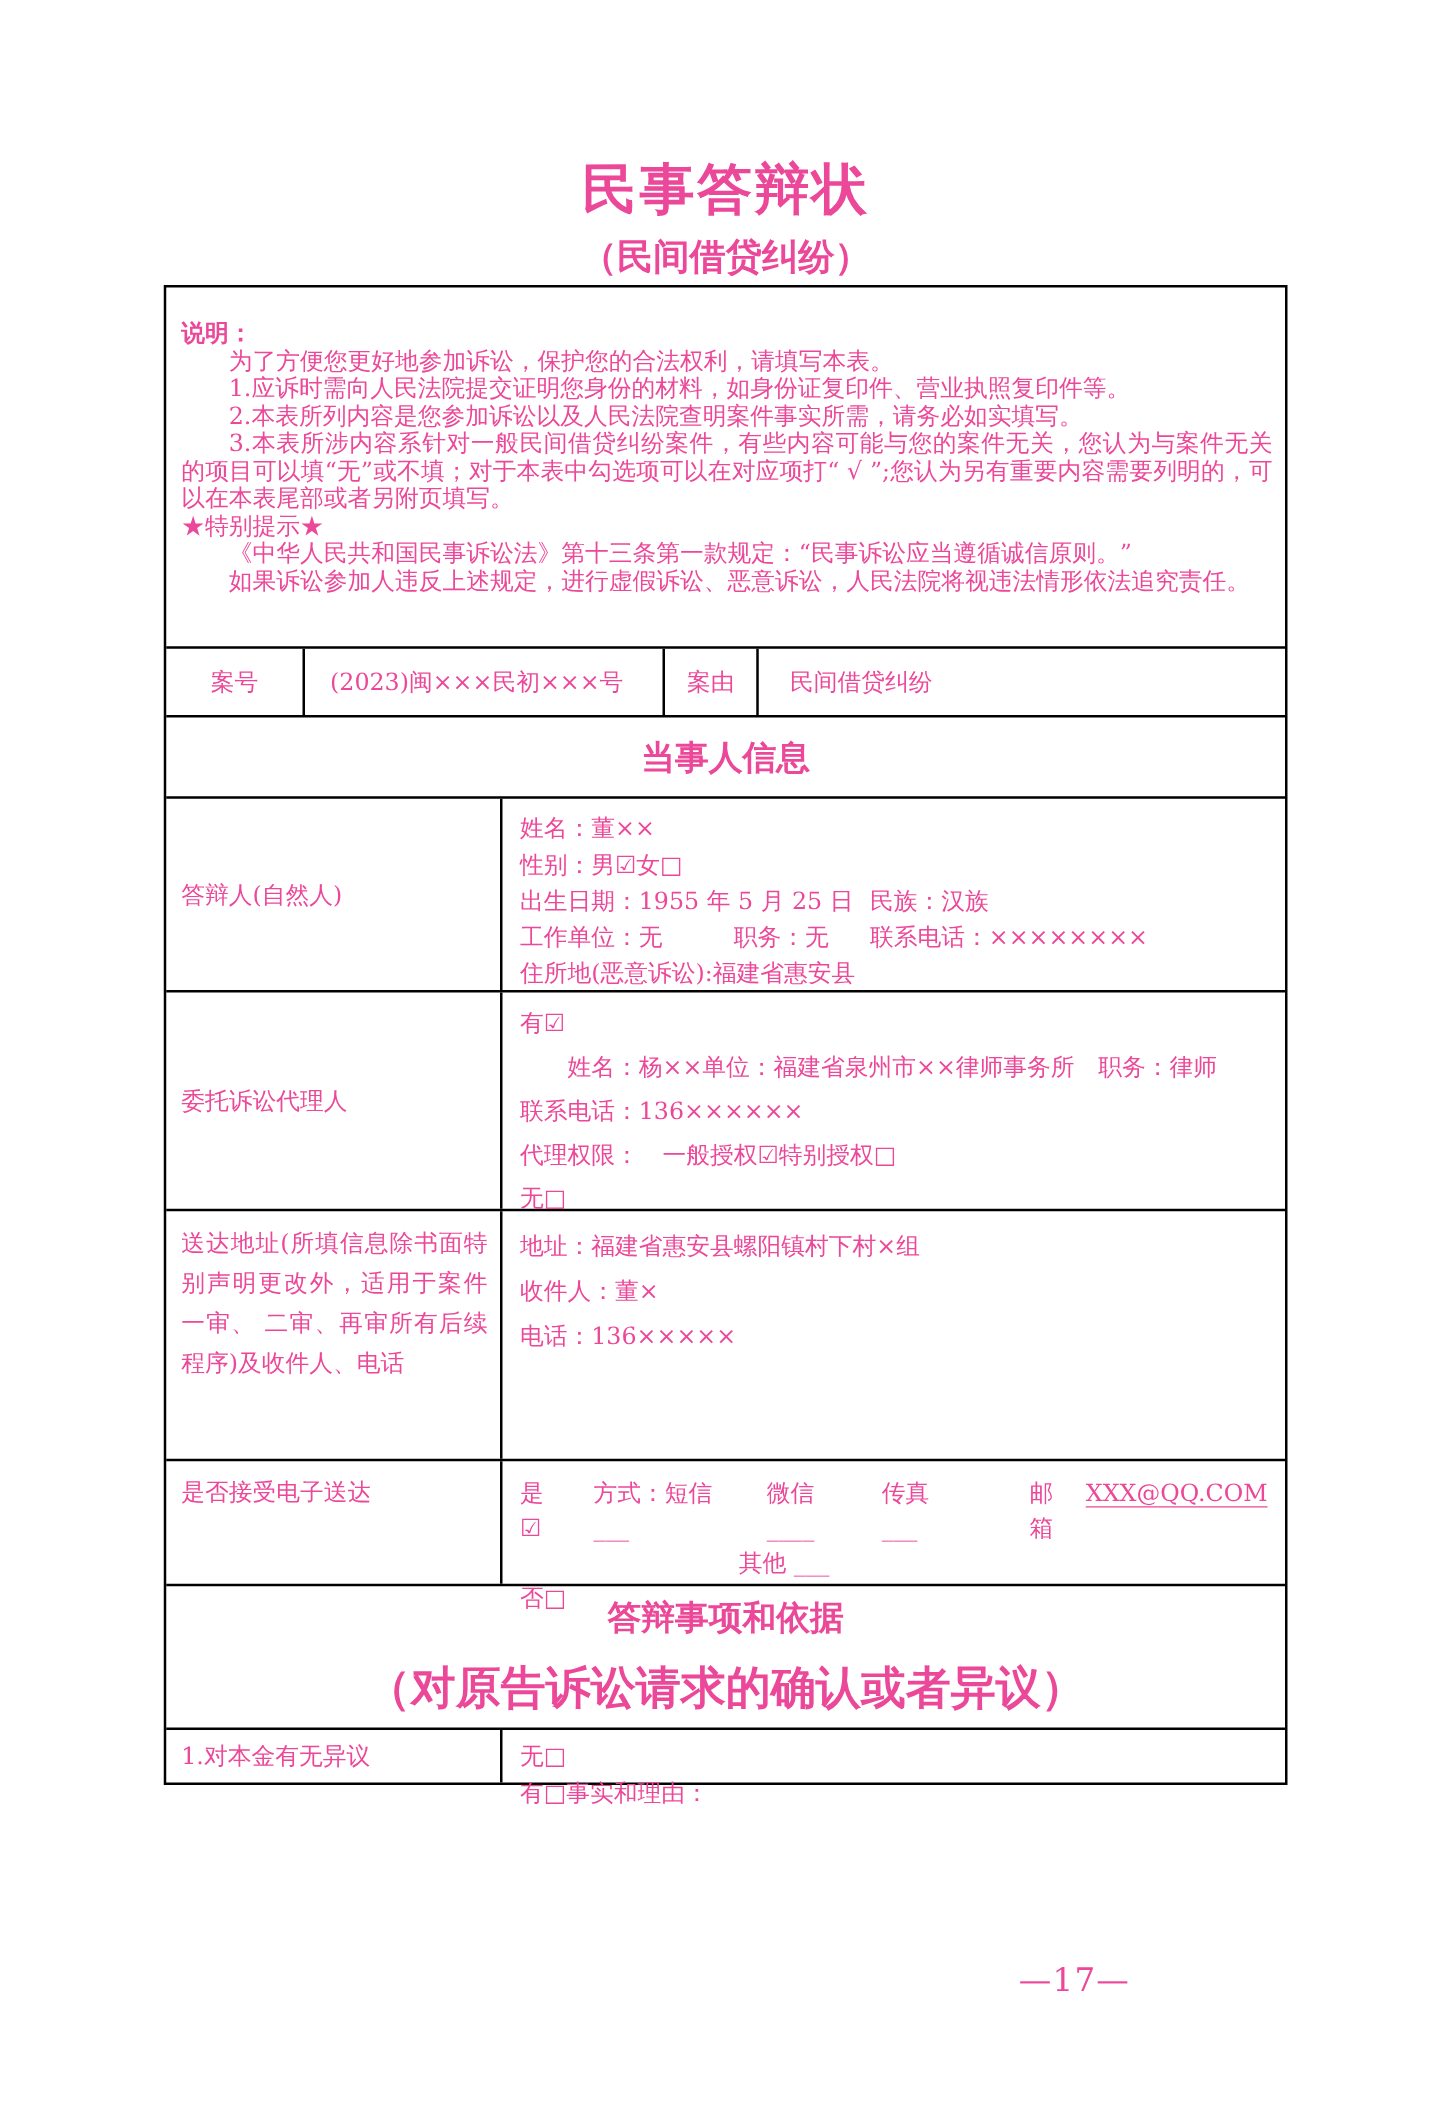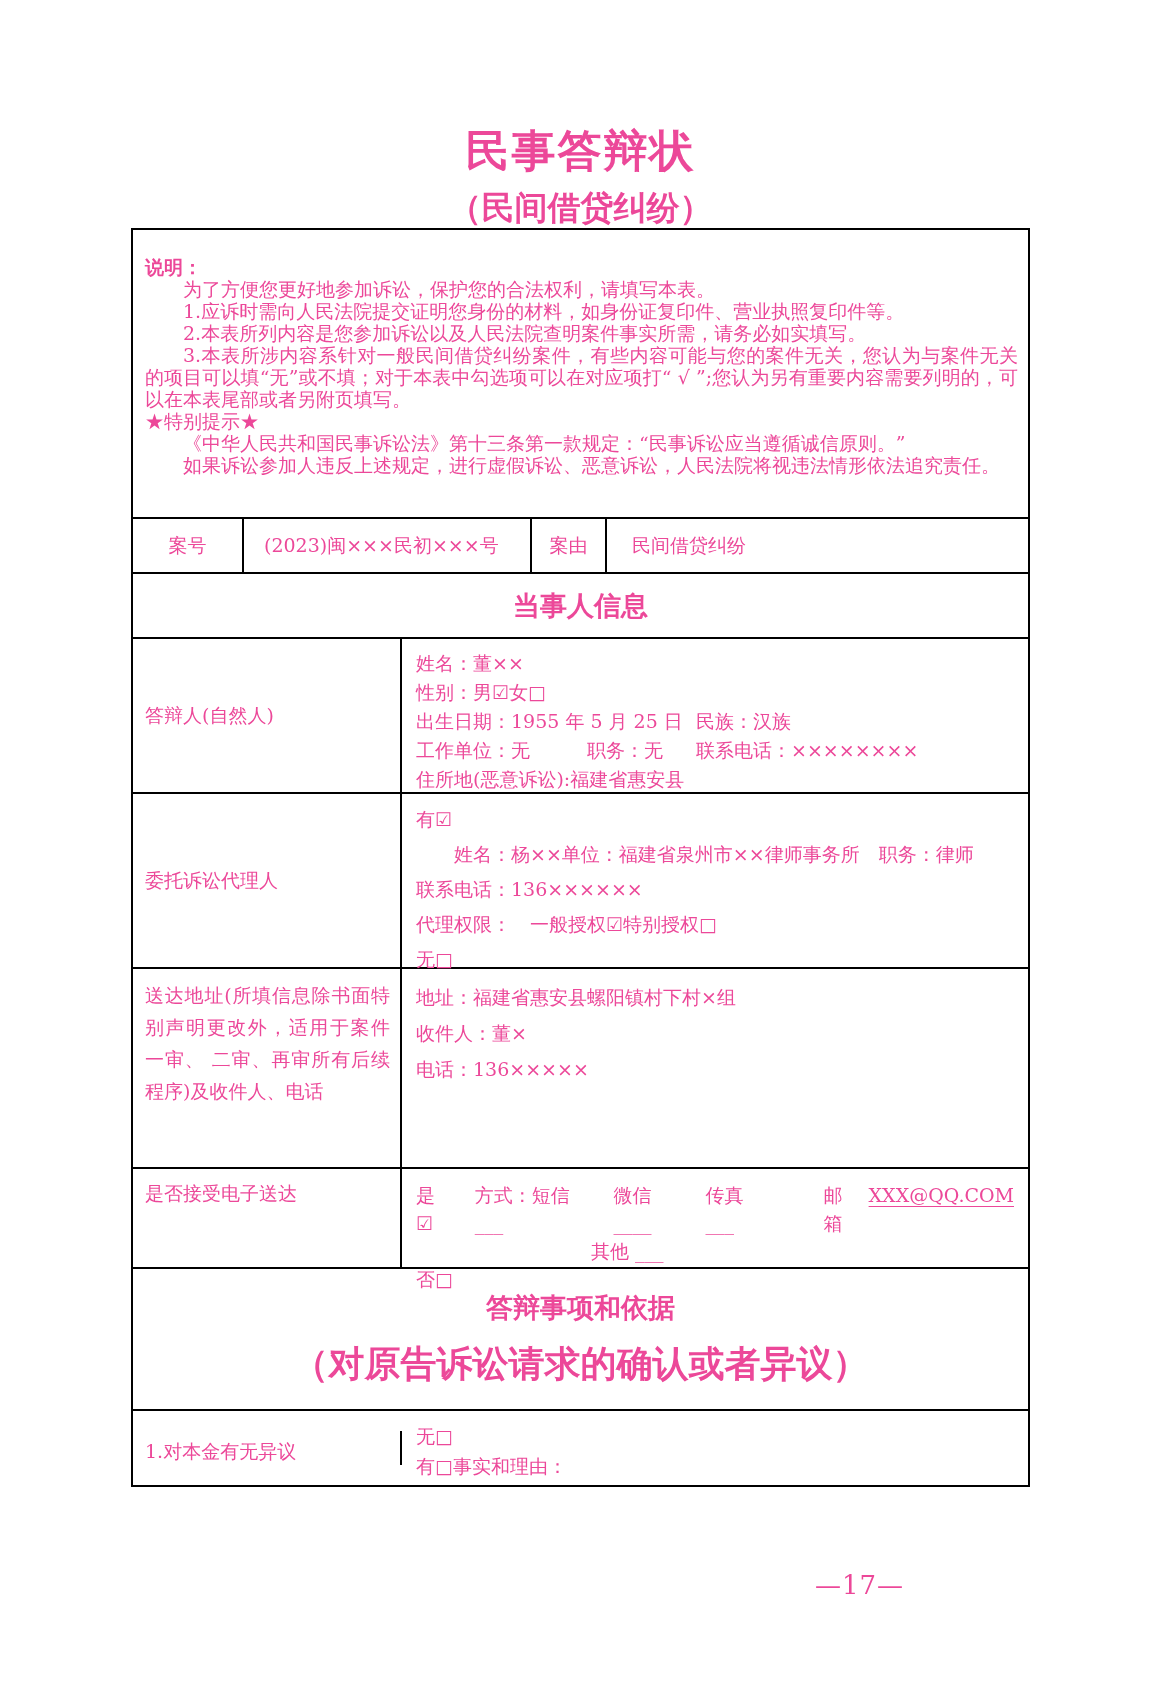--- a/index.html
+++ b/index.html
@@ -23,21 +23,21 @@
     font-weight: bold;
     font-size: 44px;
     letter-spacing: 2px;
   }
   .doc-subtitle {
     position: absolute;
     top: 186px; left: 0; width: 100%;
     text-align: center;
     font-family: "DejaVu Sans", "Liberation Sans", sans-serif;
     font-weight: bold;
-    font-size: 33px;
+    font-size: 29px;
   }
   .doc-table {
     position: absolute;
     top: 228px; left: 131px;
     width: 899px;
     border: 2px solid #000;
     background: #fff;
   }
   .row { display: flex; border-top: 2px solid #000; }
   .row:first-child { border-top: none; }
@@ -57,21 +57,21 @@
   .cell-cause-value     { flex: 1; padding-left: 25px; }
 
   
   .row-heading {
     justify-content: center; align-items: center;
     font-family: "DejaVu Sans", "Liberation Sans", sans-serif;
     font-weight: bold; font-size: 27px;
     text-align: center;
   }
   .row-party-heading { height: 65px; }
-  .row-defense-heading { height: 142px; display: flex; flex-direction: column; justify-content: center; gap: 14px; }
+  .row-defense-heading { height: 115px; display: flex; flex-direction: column; justify-content: center; gap: 14px; }
   .row-defense-heading .h2line { font-size: 36px; }
 
   
   .lbl {
     width: 269px; border-right: 2px solid #000;
     padding: 8px 10px 0 12px;
   }
   .lbl-center { display: flex; align-items: center; padding-top: 0; }
   .val { flex: 1; padding: 8px 14px 0 14px; }
 
@@ -91,21 +91,21 @@
   .row-eservice { height: 100px; }
   .row-eservice .lbl { padding-top: 12px; }
   .row-eservice .val { line-height: 28px; padding-top: 12px; }
   .es-line1 { display: flex; }
   .es-line1 .gap-s { width: 18px; }
   .es-line1 .gap-m { width: 24px; }
   .es-line1 .gap-l { width: 48px; }
   .es-other { padding-left: 175px; }
   .u { text-decoration: underline; text-underline-offset: 4px; }
 
-  .row-item1 { height: 76px; align-items: center; }
+  .row-item1 { height: 44px; }
   .row-item1 .lbl { padding-top: 8px; }
   .row-item1 .val { line-height: 30px; padding-top: 6px; }
 
   .page-number {
     position: absolute;
     top: 1570px; left: 815px;
     font-size: 26px;
     letter-spacing: 1px;
   }
 </style>

